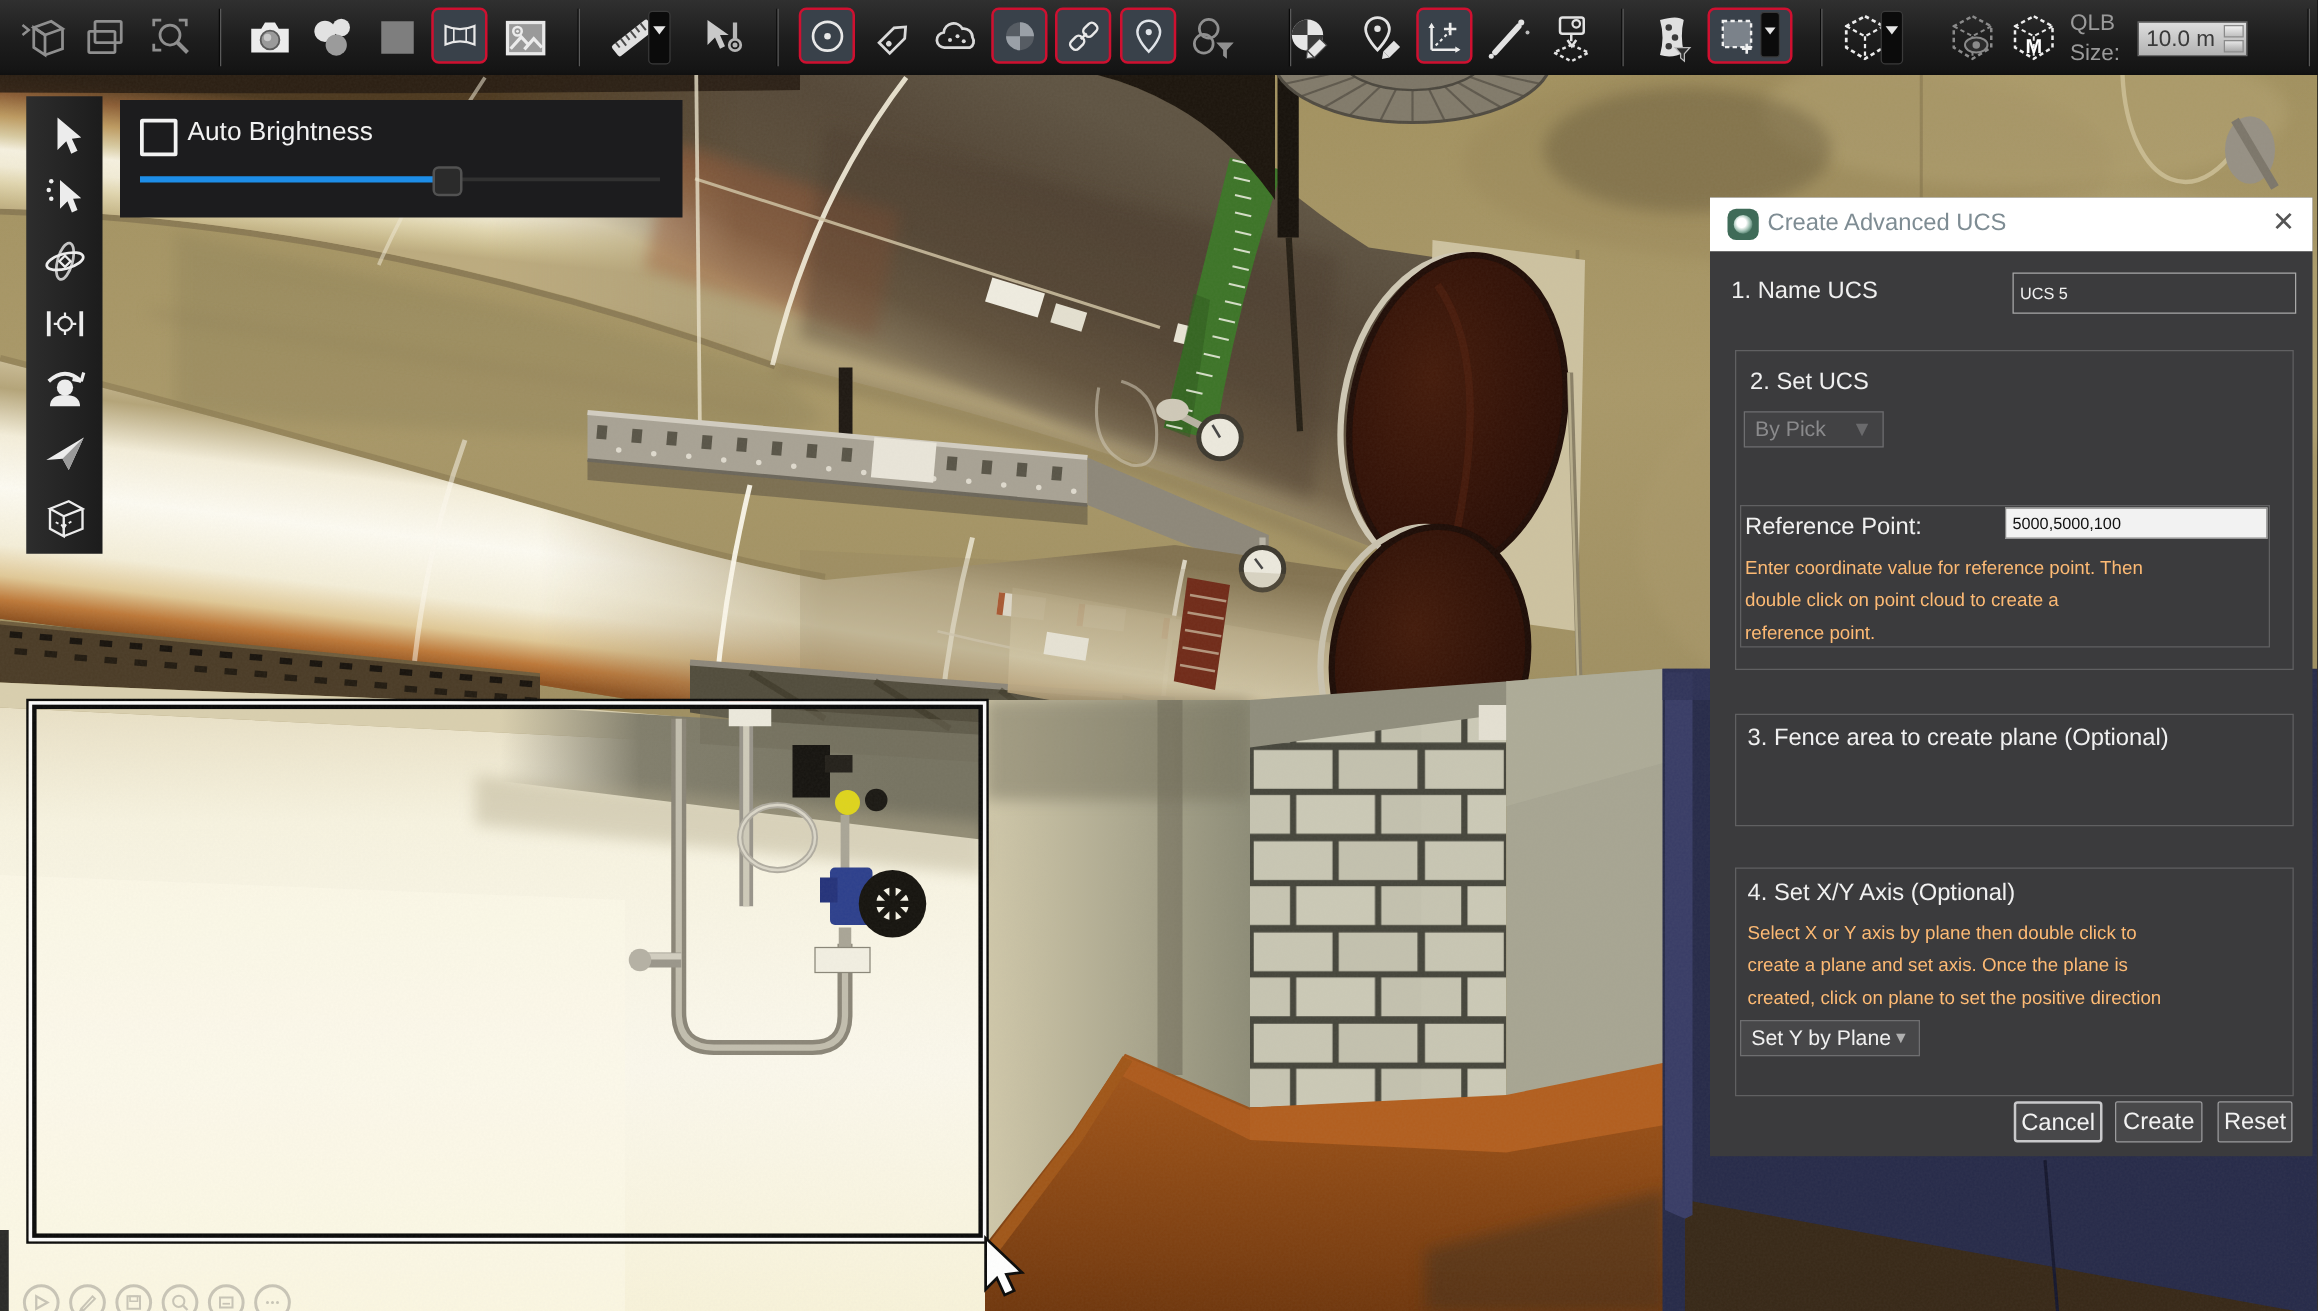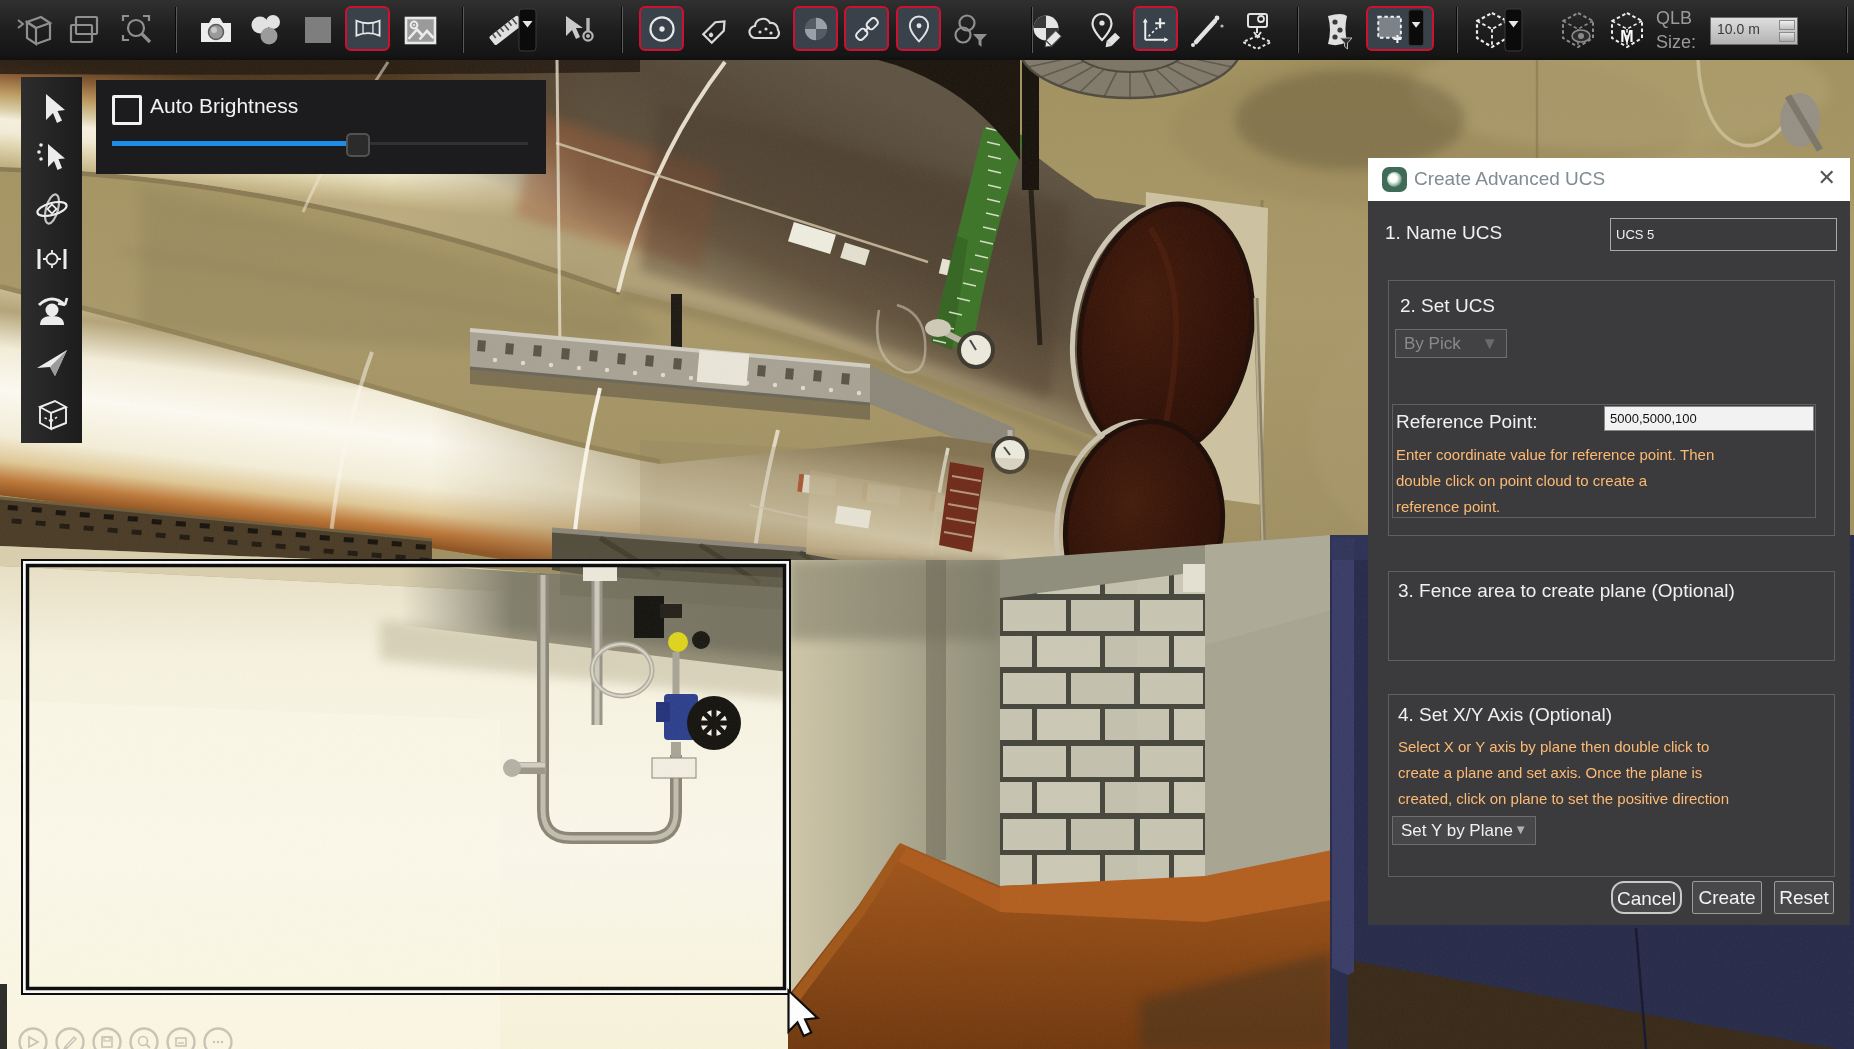--- a/index.html
+++ b/index.html
@@ -588,21 +588,21 @@
         <ellipse cx="25" cy="28" rx="9" ry="6" fill="#2c2c2c" stroke="#8a8a8a" stroke-width="1.6"></ellipse>
         <circle cx="25" cy="28" r="3" fill="#8a8a8a"></circle>
       </svg></div>
     <div class="ico" style="left:1605px;"><svg width="44" height="44" viewBox="0 0 44 44">
         <path d="M22 5 L37 13 V30 L22 39 L7 30 V13 Z" stroke="#ececec" fill="none" stroke-width="2" stroke-dasharray="3.5 2.6"></path>
         <path d="M7 13 L22 21 L37 13 M22 21 V39" stroke="#ececec" fill="none" stroke-width="1.6" stroke-dasharray="3.5 2.6"></path>
         <text x="22" y="34" font-family="Liberation Sans" font-size="16" font-weight="bold" fill="#ffffff" text-anchor="middle">M</text>
       </svg></div>
     <div style="position:absolute;left:1656px;top:6px;color:#9a9a9a;font-size:18px;line-height:24px;">QLB<br>Size:</div>
     <div style="position:absolute;left:1710px;top:17px;width:88px;height:28px;background:linear-gradient(#dedede,#b2b2b2);border:1px solid #6a6a6a;box-sizing:border-box;">
-      <span style="position:absolute;left:6px;top:3px;font-size:14px;color:#3a3a3a;">10.0 m</span>
+      <span style="position:absolute;left:6px;top:3px;font-size:18px;color:#3a3a3a;">10.0 m</span>
       <span style="position:absolute;right:2px;top:2px;width:16px;height:10px;background:linear-gradient(#f0f0f0,#c0c0c0);border:1px solid #8a8a8a;box-sizing:border-box;"></span>
       <span style="position:absolute;right:2px;bottom:2px;width:16px;height:10px;background:linear-gradient(#e6e6e6,#aaaaaa);border:1px solid #8a8a8a;box-sizing:border-box;"></span>
     </div>
     <div class="sep" style="left:1847px;"></div>
   </div>
 <div id="palette">
     <div class="pico" style="top:10px;"><svg width="44" height="44" viewBox="0 0 44 44">
         <path d="M16 7 L16 33 L23 26 L27 36 L32 33.5 L27.5 24 L35 23 Z" fill="#ececec"></path>
       </svg></div>
     <div class="pico" style="top:57px;"><svg width="44" height="44" viewBox="0 0 44 44">
@@ -666,15 +666,15 @@
     <div class="dpar" style="left:28px;top:284px;">Enter coordinate value for reference point. Then<br>double click on point cloud to create a<br>reference point.</div>
     <div class="gbox" style="left:20px;top:413px;width:447px;height:90px;"></div>
     <div class="dlabel" style="left:30px;top:422px;">3. Fence area to create plane (Optional)</div>
     <div class="gbox" style="left:20px;top:536px;width:447px;height:183px;"></div>
     <div class="dlabel" style="left:30px;top:546px;">4. Set X/Y Axis (Optional)</div>
     <div class="dpar" style="left:30px;top:576px;">Select X or Y axis by plane then double click to<br>create a plane and set axis. Once the plane is<br>created, click on plane to set the positive direction<br>shown by arrow.</div>
     <div class="ddrop" style="left:24px;top:658px;width:144px;height:29px;">
       <span style="position:absolute;left:8px;top:4px;">Set Y by Plane</span>
       <span style="position:absolute;right:8px;top:5px;color:#b0b0b0;font-size:13px;">▼</span>
     </div>
-    <div class="dbtn" style="left:243px;top:723px;width:71px;height:33px;line-height:31px;border:2px solid #c9c9cb;border-radius:13px;">Cancel</div>
+    <div class="dbtn" style="left:243px;top:723px;width:71px;height:33px;line-height:31px;border:2px solid #c9c9cb;border-radius:3px;">Cancel</div>
     <div class="dbtn" style="left:324px;top:723px;width:70px;height:33px;line-height:31px;">Create</div>
     <div class="dbtn" style="left:406px;top:723px;width:60px;height:33px;line-height:31px;">Reset</div>
   </div>
 </body></html>

